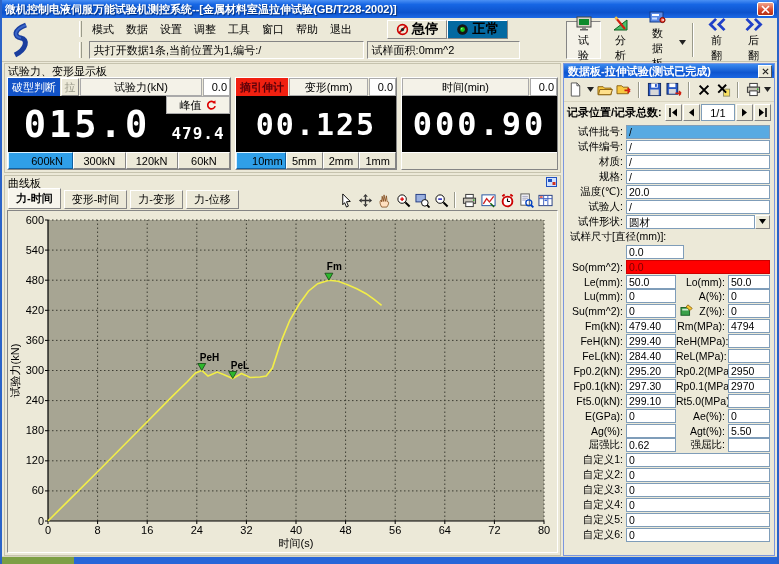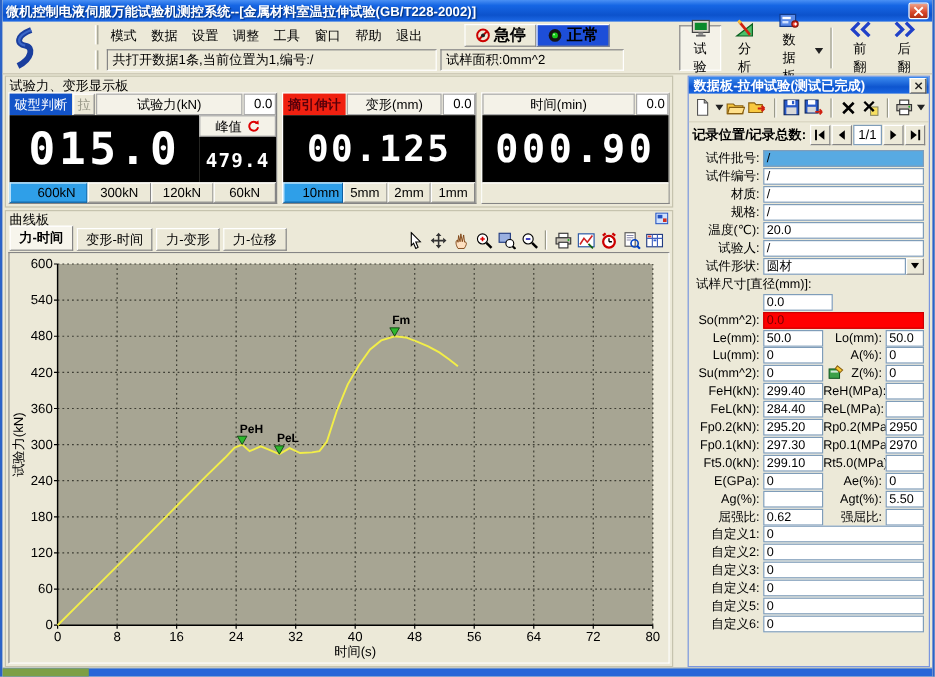--- a/index.html
+++ b/index.html
@@ -20,29 +20,29 @@
   .topmid{flex:1;display:flex;flex-direction:column;min-width:0;}
   .menurow{height:20px;display:flex;align-items:center;}
   .grip{width:3px;height:16px;border-left:1px solid #fff;border-right:1px solid #9a9a8a;margin:0 4px 0 1px;}
   .menu-item{padding:2px 6px;cursor:default;}
   .statusrow{height:21px;display:flex;align-items:center;gap:3px;}
   .status-box{height:18px;line-height:16px;padding:0 4px;}
   .sb1{width:335px;}
   .sb2{width:186px;}
   .estops{margin-left:auto;display:flex;margin-right:12px;}
   .ebtn{height:19px;display:flex;align-items:center;gap:3px;padding:0 8px;background:#ece9d8;font-weight:bold;}
-  .ebtn.lit{background:#1d4ed8;}
+  .ebtn.lit{background:#0369a1;}
   .bigbtns{flex:none;display:flex;align-items:center;gap:2px;padding:2px 4px 2px 2px;}
   .bb{width:35px;height:38px;display:flex;flex-direction:column;align-items:center;justify-content:center;gap:1px;font-size:11px;background:transparent;border:1px solid transparent;}
   .bb.pressed{border-color:#858585 #fff #fff #858585;background:#f4f2e8;}
   .bb .ic svg{display:block;}
   .caret{width:10px;height:38px;display:flex;align-items:flex-end;justify-content:center;padding-bottom:14px;}
   .vsep{width:2px;height:34px;border-left:1px solid #9a9a8a;border-right:1px solid #fff;margin:0 3px;}
   
-  .main{flex:1;display:flex;gap:12px;padding:1px 2px 0 2px;min-height:0;}
+  .main{flex:1;display:flex;gap:2px;padding:1px 2px 0 2px;min-height:0;}
   .leftcol{width:557px;flex:none;display:flex;flex-direction:column;gap:2px;}
   .rightcol{flex:1;min-width:0;}
   
   .disp-panel{height:110px;flex:none;background:#ece9d8;border:1px solid #c6c3ae;position:relative;padding:13px 2px 2px 2px;display:flex;gap:4px;}
   .panel-cap{position:absolute;top:0px;left:3px;font-size:11px;color:#000;}
   .dgroup{display:flex;flex-direction:column;background:#ece9d8;}
   .dg-force{width:224px;}
   .dg-def{width:162px;}
   .dg-time{flex:1;}
   .dhead{height:18px;display:flex;gap:1px;align-items:stretch;flex:none;}
@@ -627,20 +627,26 @@
               <div class="dval pv2 inp">0</div>
               <span class="rowicon ic">
                 <svg width="14" height="13" viewBox="0 0 16 15">
                   <rect x="1" y="4" width="10" height="9" fill="#3aa048" stroke="#115520"></rect>
                   <rect x="2.5" y="5.5" width="7" height="2" fill="#cfe8d4"></rect>
                   <path d="M9 1 L14 5 L11.5 7.5 L7 3.5 Z" fill="#f8c830" stroke="#8a6010"></path>
                 </svg>
               </span>
             </div>
             <div class="drow">
+              <span class="dlabel">Fm(kN):</span>
+              <div class="dval pv1 inp">479.40</div>
+              <span class="pl2">Rm(MPa):</span>
+              <div class="dval pv2 inp">4794</div>
+            </div>
+            <div class="drow">
               <span class="dlabel">FeH(kN):</span>
               <div class="dval pv1 inp">299.40</div>
               <span class="pl2">ReH(MPa):</span>
               <div class="dval pv2 inp"></div>
             </div>
             <div class="drow">
               <span class="dlabel">FeL(kN):</span>
               <div class="dval pv1 inp">284.40</div>
               <span class="pl2">ReL(MPa):</span>
               <div class="dval pv2 inp"></div>

